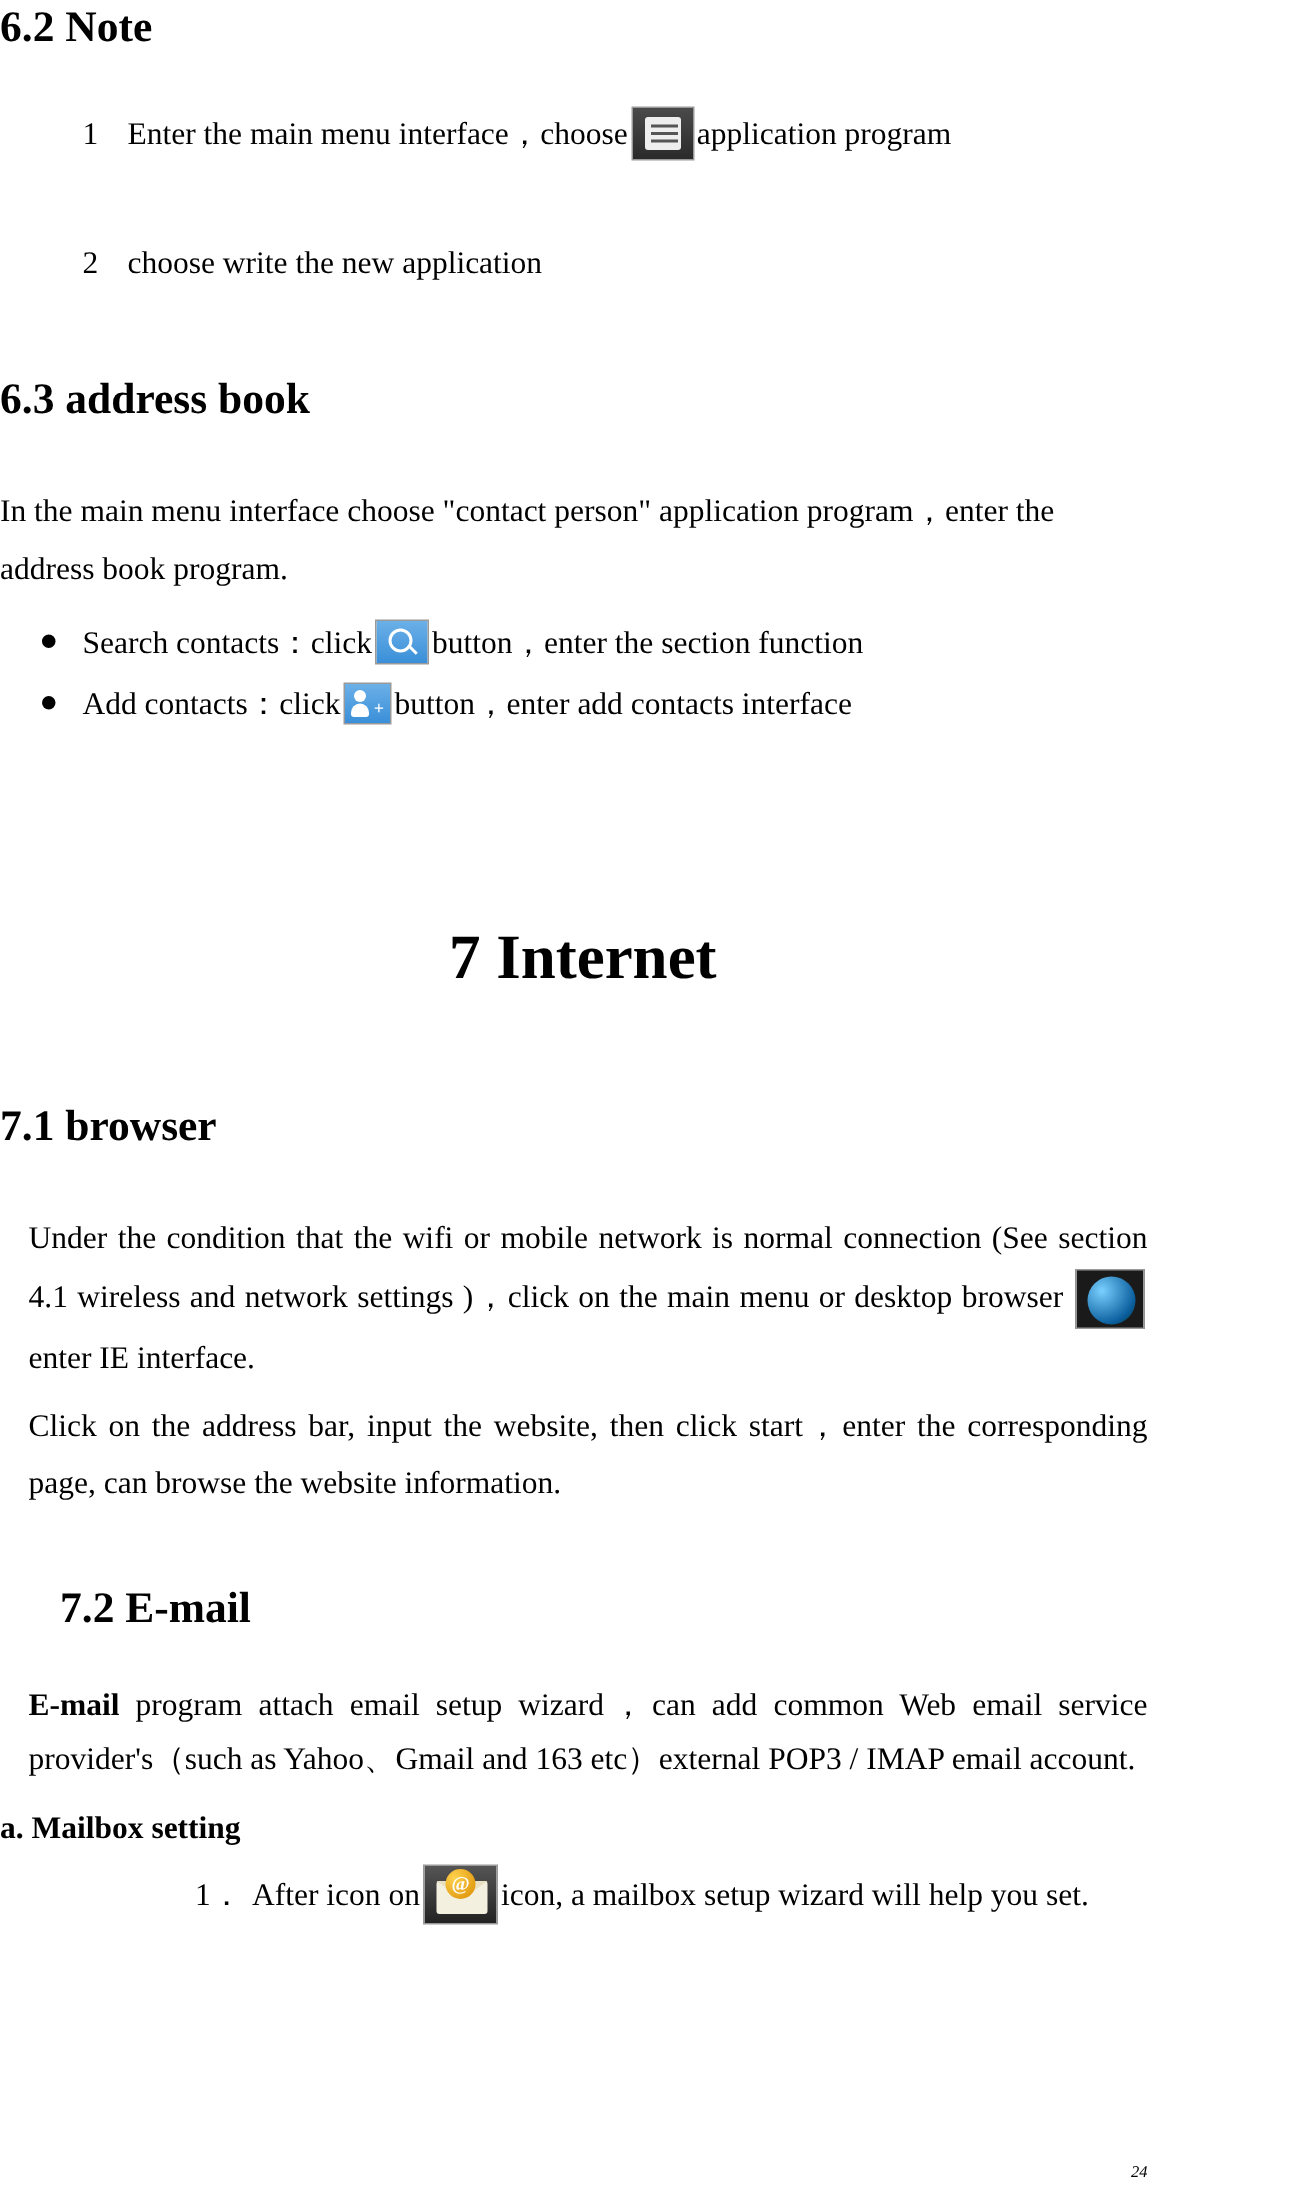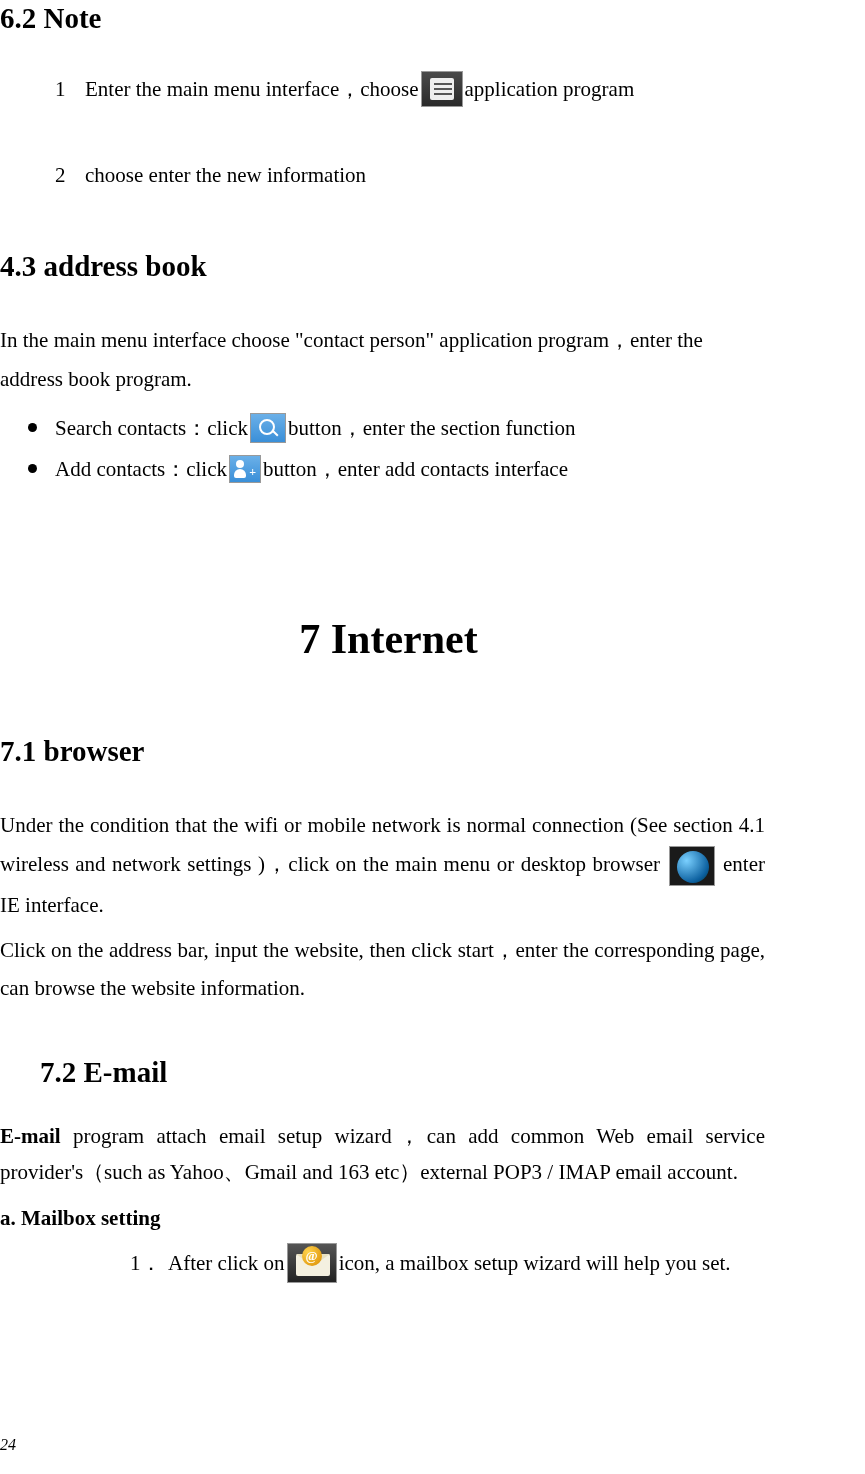--- a/index.html
+++ b/index.html
@@ -50,20 +50,21 @@
     font-size: 21px;
     line-height: 1.85;
     margin: 38px 0 0 0;
   }
   .body-text.tight {
     line-height: 1.7;
     margin-top: 30px;
   }
   .justify {
     text-align: justify;
+    padding-left: 19px;
   }
   .bullet-list {
     margin: 14px 0 0 0;
     padding: 0 15px 0 28px;
     text-align: center;
   }
   .bullet-list li {
     list-style: none;
     font-size: 21px;
     display: flex;
@@ -220,22 +221,22 @@
   }
   .sub-num {
     display: inline-block;
     width: 38px;
   }
   .page-num {
     position: absolute;
     bottom: 20px;
     left: 0;
     width: 100%;
-    text-align: left;
-    font-size: 16px;
+    text-align: right;
+    font-size: 11px;
     font-style: italic;
   }
   .inline-flex-line {
     display: flex;
     align-items: center;
     flex-wrap: wrap;
     font-size: 21px;
     line-height: 1.85;
   }
   .mt-large { margin-top: 60px; }
@@ -251,25 +252,25 @@
 
   <ol class="ol-note">
     <li>
       <span class="num">1</span>
       <span>Enter the main menu interface，choose</span>
       <span class="icon-box icon-note"></span>
       <span>application program</span>
     </li>
     <li>
       <span class="num">2</span>
-      <span>choose enter the new information</span>
+      <span>choose write the new application</span>
     </li>
   </ol>
 
-  <h2 class="h2 mt-large">4.3 address book</h2>
+  <h2 class="h2 mt-large">6.3 address book</h2>
 
   <p class="body-text">In the main menu interface choose "contact person" application program，enter the address book program.</p>
 
   <ul class="bullet-list">
     <li>
       <span class="bullet-dot"></span>
       <span>Search contacts：click</span>
       <span class="icon-box icon-search"></span>
       <span>button，enter the section function</span>
     </li>
@@ -300,21 +301,21 @@
 
   <p class="body-text justify tight">
     <span class="bold">E-mail</span><span> program attach email setup wizard，can add common Web email service provider's（such as Yahoo、Gmail and 163 etc）external POP3 / IMAP email account.</span>
   </p>
 
   <p class="body-text bold" style="margin-top:8px;">a.  Mailbox setting</p>
 
   <ol class="sub-ol">
     <li>
       <span class="sub-num">1．</span>
-      <span>After click on</span>
+      <span>After icon on</span>
       <span class="icon-box icon-mail">
         <span class="icon-mail-env"></span>
         <span class="icon-mail-at">@</span>
       </span>
       <span>icon, a mailbox setup wizard will help you set.</span>
     </li>
   </ol>
 
   <div class="page-num">24</div>
 </div>

